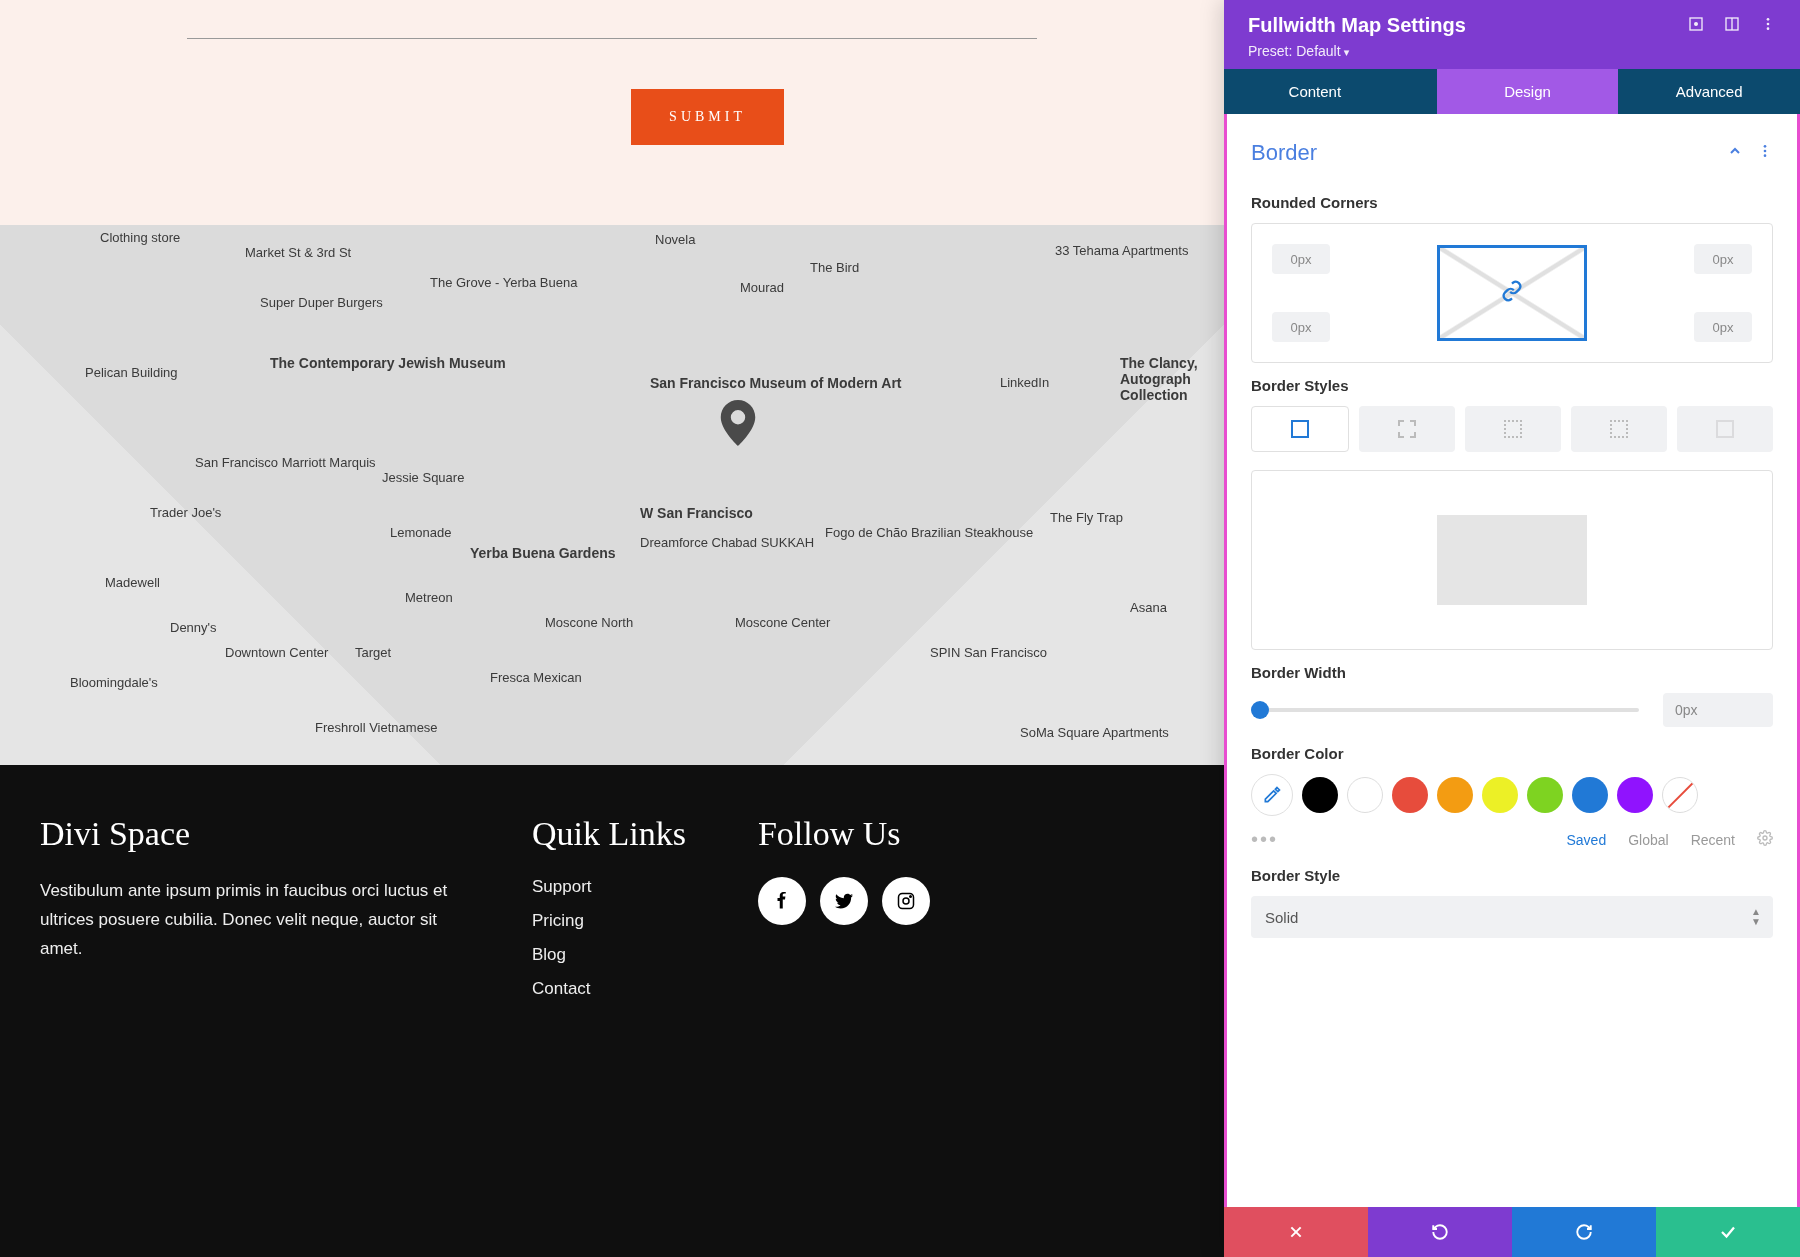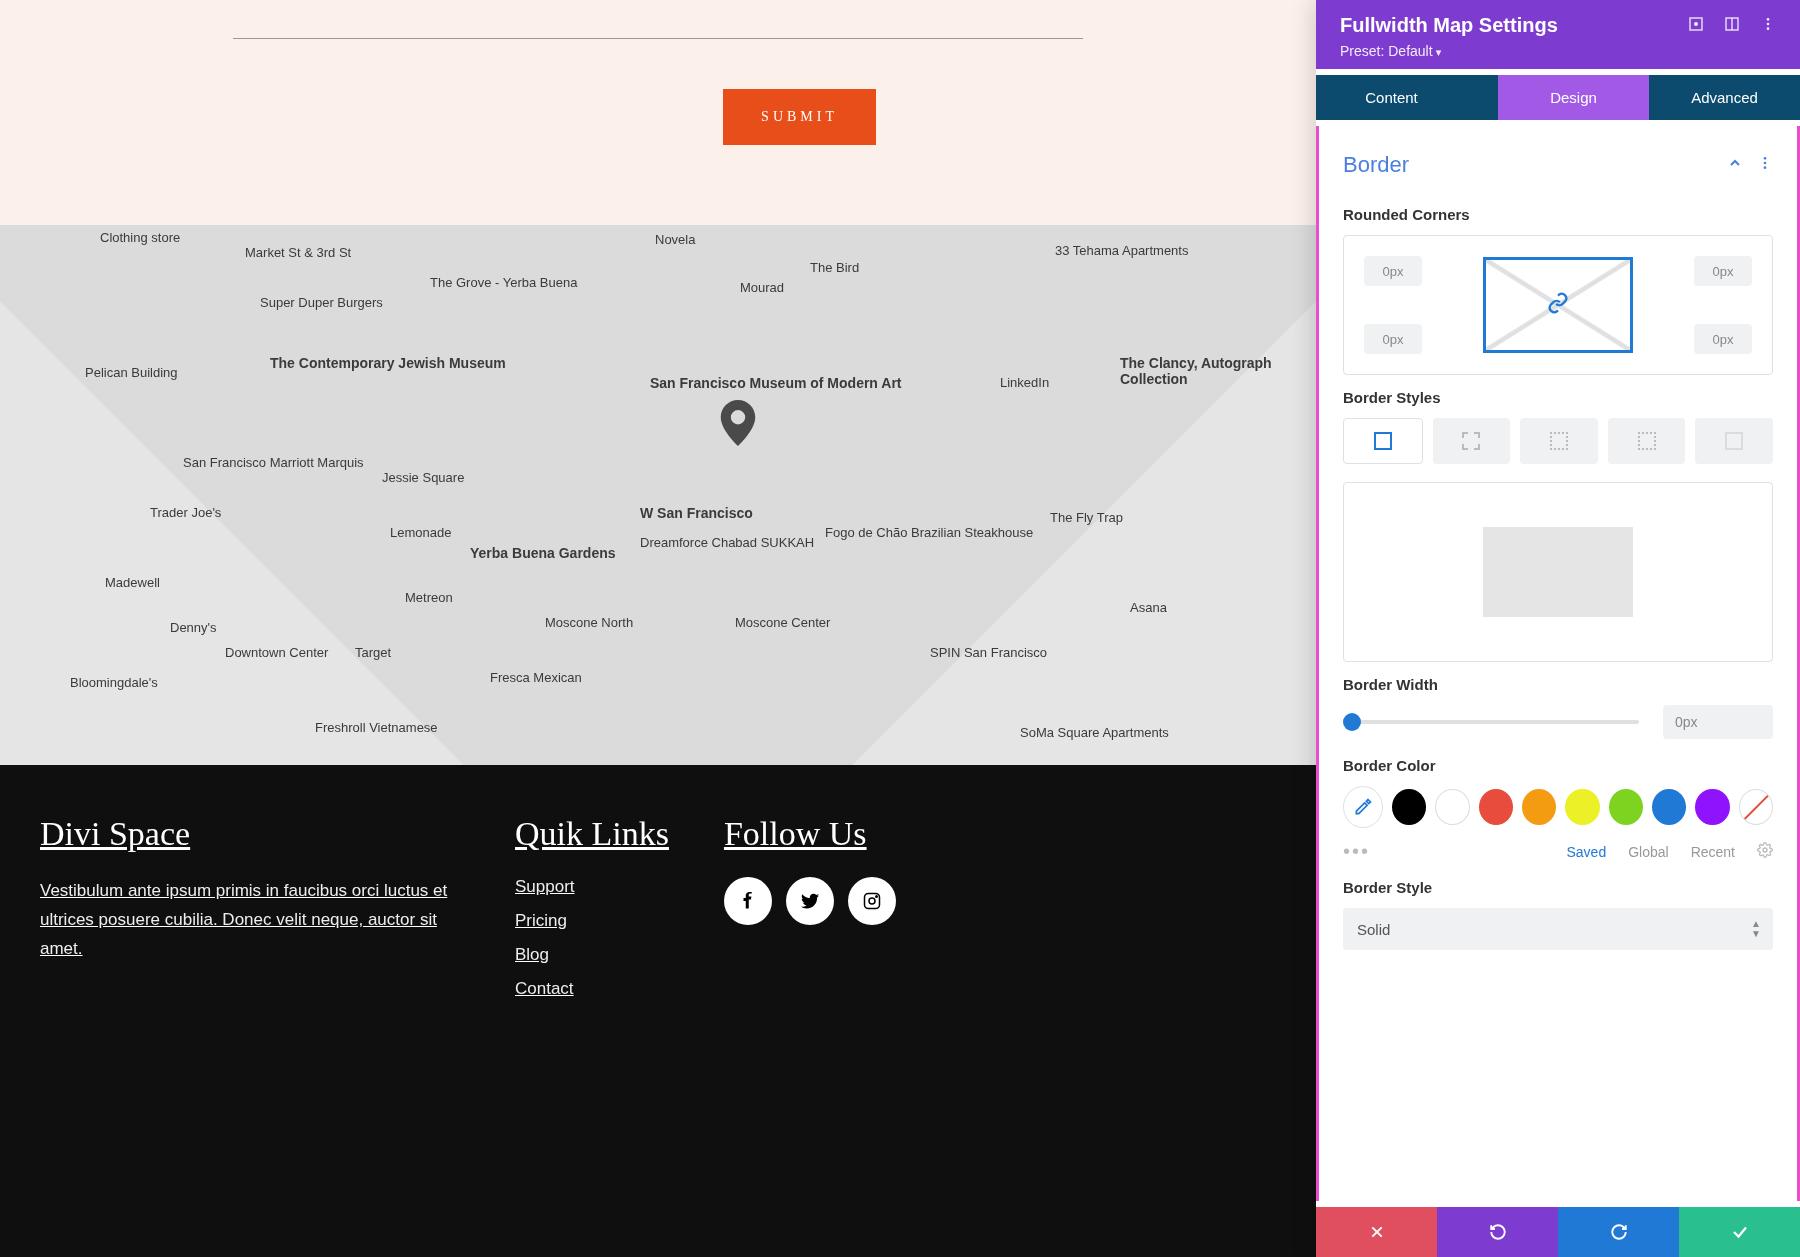--- a/index.html
+++ b/index.html
@@ -18,30 +18,30 @@
 .map-bg { position: absolute; inset: 0; background:
   linear-gradient(45deg, #f0f0f0 25%, transparent 25%),
   linear-gradient(-45deg, #f0f0f0 25%, transparent 25%),
   #e5e5e5; }
 .map-label { position: absolute; font-size: 13px; color: #333; font-weight: 500; }
 .map-label.bold { font-weight: 700; font-size: 14px; }
 .map-pin { position: absolute; width: 36px; height: 46px; }
 .map-pin svg { width: 100%; height: 100%; }
 
 
-.footer { background: #0f0f0f; color: #fff; flex: 1; padding: 50px 40px; display: flex; gap: 55px; text-decoration: underline; }
+.footer { background: #0f0f0f; color: #fff; flex: 1; padding: 50px 40px; display: flex; gap: 72px; }
 .footer-col h2 { font-family: Georgia, serif; font-weight: 400; font-size: 34px; margin-bottom: 24px; }
 .footer-col p { font-size: 17px; line-height: 1.7; max-width: 420px; color: #eee; }
 .footer-col ul { list-style: none; }
 .footer-col li { font-size: 17px; margin-bottom: 14px; color: #eee; cursor: pointer; }
 .socials { display: flex; gap: 14px; }
 .social-btn { width: 48px; height: 48px; border-radius: 50%; background: #fff; display: flex; align-items: center; justify-content: center; color: #000; cursor: pointer; }
 
 
-.panel { width: 484px; display: flex; flex-direction: column; box-shadow: -4px 0 20px rgba(0,0,0,0.15); position: relative; z-index: 10; gap: 6px; }
+.panel { width: 576px; display: flex; flex-direction: column; box-shadow: -4px 0 20px rgba(0,0,0,0.15); position: relative; z-index: 10; }
 .panel-header { background: #7e3bd0; color: #fff; padding: 14px 24px 10px; }
 .panel-title-row { display: flex; align-items: center; justify-content: space-between; }
 .panel-title { font-size: 20px; font-weight: 600; }
 .panel-icons { display: flex; gap: 20px; }
 .panel-icon { cursor: pointer; opacity: 0.9; }
 .panel-preset { font-size: 14px; margin-top: 6px; opacity: 0.9; cursor: pointer; }
 .panel-preset::after { content: ' ▾'; font-size: 11px; }
 
 .panel-tabs { background: #0c4a6e; display: flex; }
 .panel-tab { flex: 1; text-align: center; padding: 14px 0; color: #fff; font-size: 15px; cursor: pointer; }
@@ -150,21 +150,21 @@
           <div class="map-label" style="top: 350px; left: 105px;">Madewell</div>
           <div class="map-label" style="top: 450px; left: 70px;">Bloomingdale's</div>
           <div class="map-label" style="top: 420px; left: 355px;">Target</div>
           <div class="map-label" style="top: 445px; left: 490px;">Fresca Mexican</div>
           <div class="map-label" style="top: 495px; left: 315px;">Freshroll Vietnamese</div>
           <div class="map-label" style="top: 390px; left: 545px;">Moscone North</div>
           <div class="map-label" style="top: 500px; left: 1020px;">SoMa Square Apartments</div>
           <div class="map-label" style="top: 365px; left: 405px;">Metreon</div>
           <div class="map-label" style="top: 395px; left: 170px;">Denny's</div>
           <div class="map-label" style="top: 280px; left: 150px;">Trader Joe's</div>
-          <div class="map-label" style="top: 230px; left: 183px;">San Francisco Marriott Marquis</div>
+          <div class="map-label" style="top: 230px; left: 195px;">San Francisco Marriott Marquis</div>
           <div class="map-label" style="top: 420px; left: 225px;">Downtown Center</div>
           <div class="map-label" style="top: 5px; left: 100px;">Clothing store</div>
         </div>
       <div class="map-pin" style="top:175px;left:720px">
         <svg viewBox="0 0 24 32">
             <path fill="#444" d="M12 0C5.4 0 0 5.4 0 12c0 9 12 20 12 20s12-11 12-20C24 5.4 18.6 0 12 0zm0 17a5 5 0 110-10 5 5 0 010 10z"></path>
           </svg>
       </div>
     </div>
 

